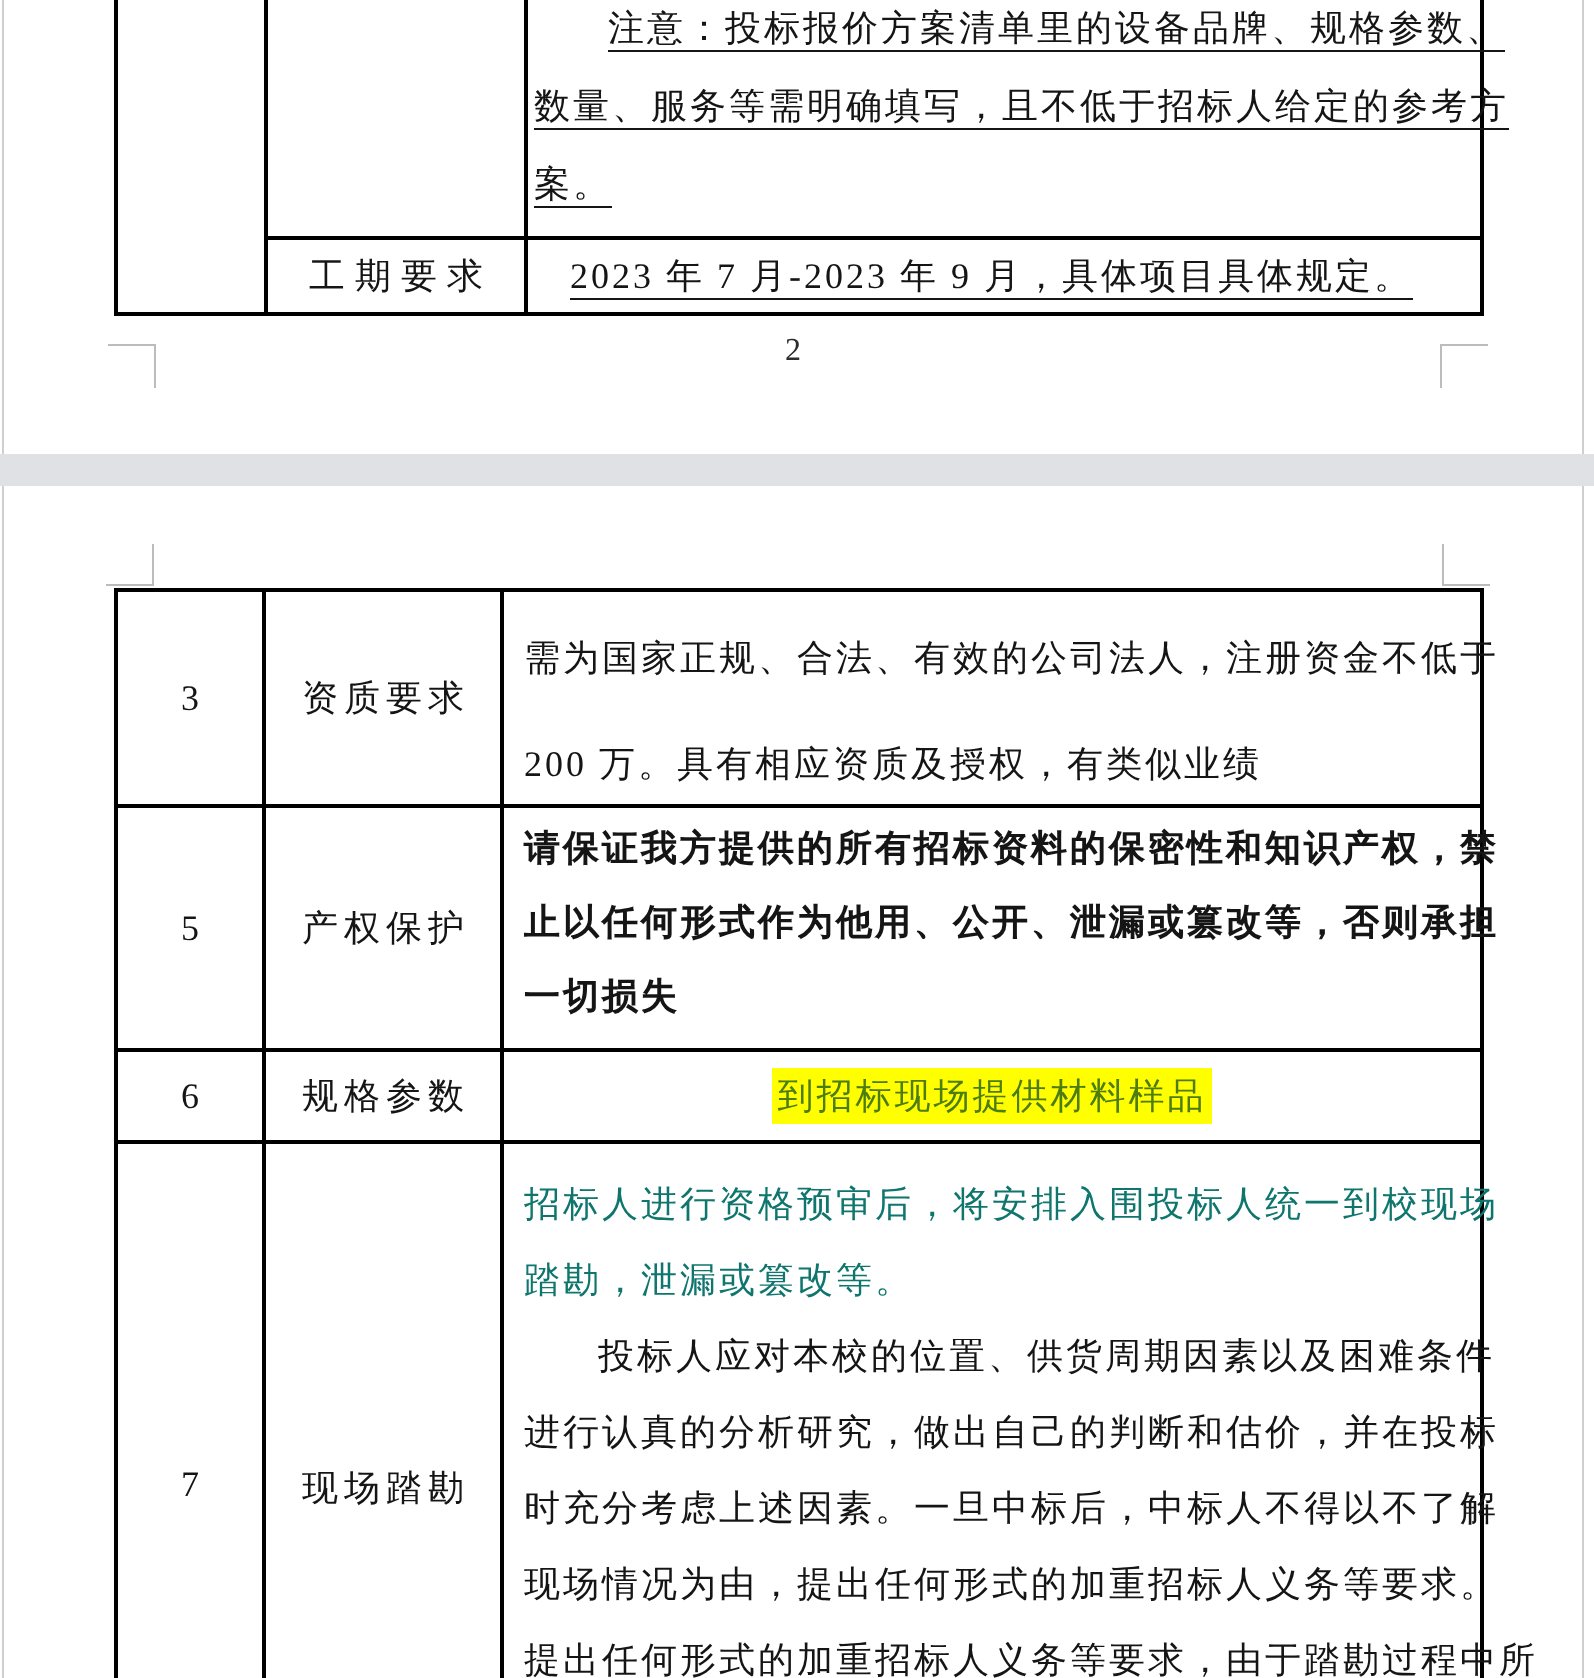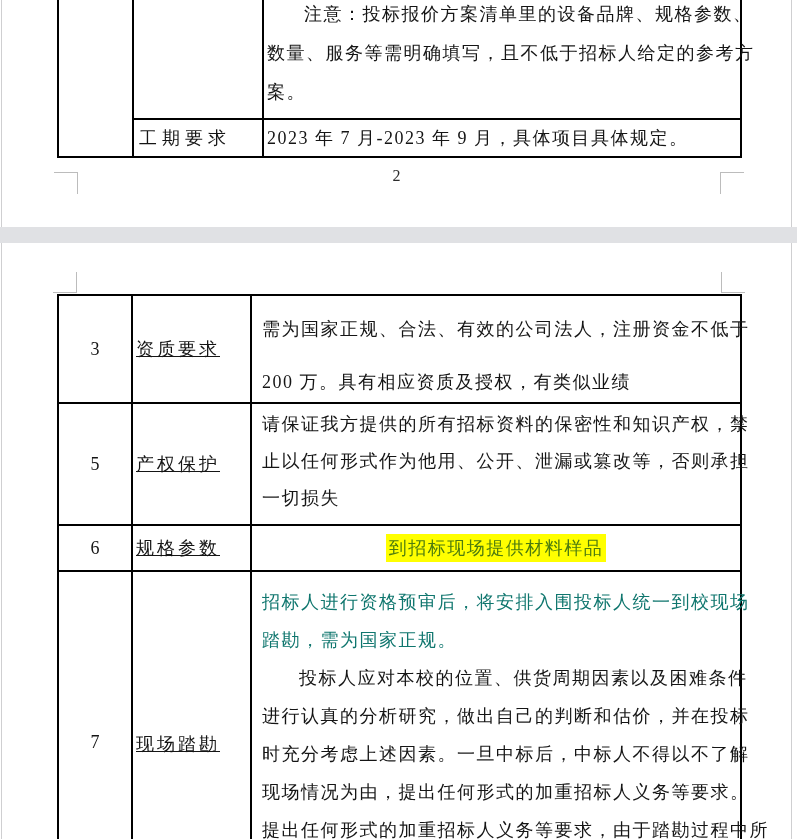--- a/index.html
+++ b/index.html
@@ -46,38 +46,38 @@
     border: 2px solid #000;
     vertical-align: middle;
     font-size: 18px;
     letter-spacing: 1.5px;
     overflow: visible;
   }
   .t-top { left: 55px; top: -7px; width: 683px; }
   .t-bot { left: 55px; top: 294px; width: 683px; }
 
   .col-num   { text-align: center; letter-spacing: 0; }
-  .lbl       { white-space: nowrap; }
+  .lbl       { text-align: center; white-space: nowrap; }
   .lbl-top   { letter-spacing: 5px; text-indent: 5px; }
-  .lbl-bot   { letter-spacing: 3px; text-indent: 3px; text-decoration: underline; }
+  .lbl-bot   { letter-spacing: 3px; text-indent: 3px; }
 
   .cell-val  { vertical-align: top; padding-left: 10px; padding-right: 4px; }
   .line { line-height: 38px; white-space: nowrap; }
 
   
   .note-cell { vertical-align: top; padding-left: 3px; }
   .note-cell .line { line-height: 39px; }
   .indent-2 { padding-left: 37px; }
-  .u { text-underline-offset: 5px; text-decoration-thickness: 1px; }
+  .u { text-decoration: underline; text-underline-offset: 5px; text-decoration-thickness: 1px; }
 
-  .duration-val { vertical-align: middle; padding-left: 3px; }
+  .duration-val { vertical-align: middle; padding-left: 21px; }
 
   
   .r3 .line { line-height: 40px; padding-top: 1px; margin-top: 12px; }
-  .r5 .line { line-height: 37px; }
+  .r5 .line { line-height: 37px; font-weight: bold; }
   .r5-cell  { padding-top: 2px; }
   .r6-cell  { text-align: center; vertical-align: middle; }
   .hl {
     background: #ffff00;
     color: #4d7c0f;
     padding: 4px 3px;
     white-space: nowrap;
   }
   .r7-cell  { vertical-align: top; padding-top: 11px; }
   .red-line { color: #0f766e; text-align: left; }
@@ -165,21 +165,21 @@
       <td class="r6-cell">
         <span class="hl">到招标现场提供材料样品</span>
       </td>
     </tr>
 
     <tr class="r7" style="height:400px">
       <td class="col-num r7-side"><span>7</span></td>
       <td class="lbl lbl-bot r7-side"><span>现场踏勘</span></td>
       <td class="cell-val r7-cell">
         <div class="line red-line">招标人进行资格预审后，将安排入围投标人统一到校现场</div>
-        <div class="line red-line">踏勘，需为国家正规。</div>
+        <div class="line red-line">踏勘，泄漏或篡改等。</div>
         <div class="line indent-2">投标人应对本校的位置、供货周期因素以及困难条件</div>
         <div class="line">进行认真的分析研究，做出自己的判断和估价，并在投标</div>
         <div class="line">时充分考虑上述因素。一旦中标后，中标人不得以不了解</div>
         <div class="line">现场情况为由，提出任何形式的加重招标人义务等要求。</div>
         <div class="line">提出任何形式的加重招标人义务等要求，由于踏勘过程中所</div>
       </td>
     </tr>
   </tbody>
     </table>
 </div>

